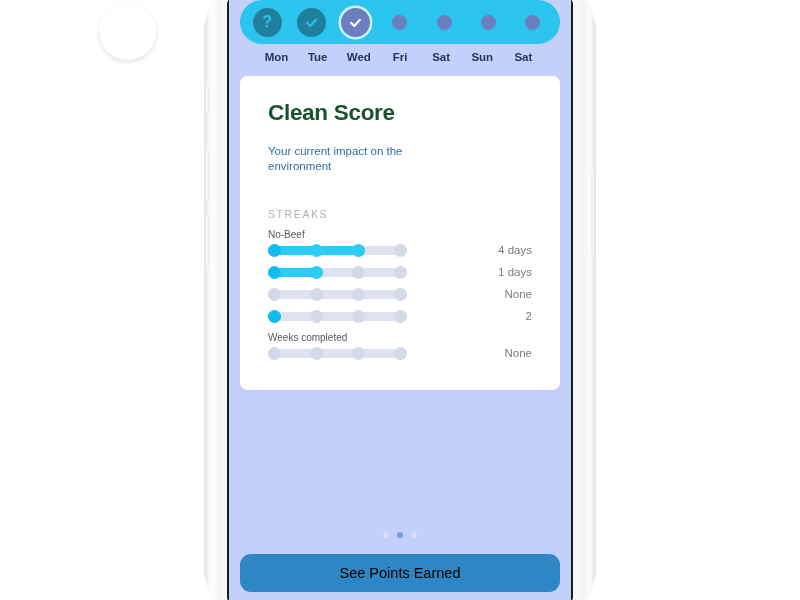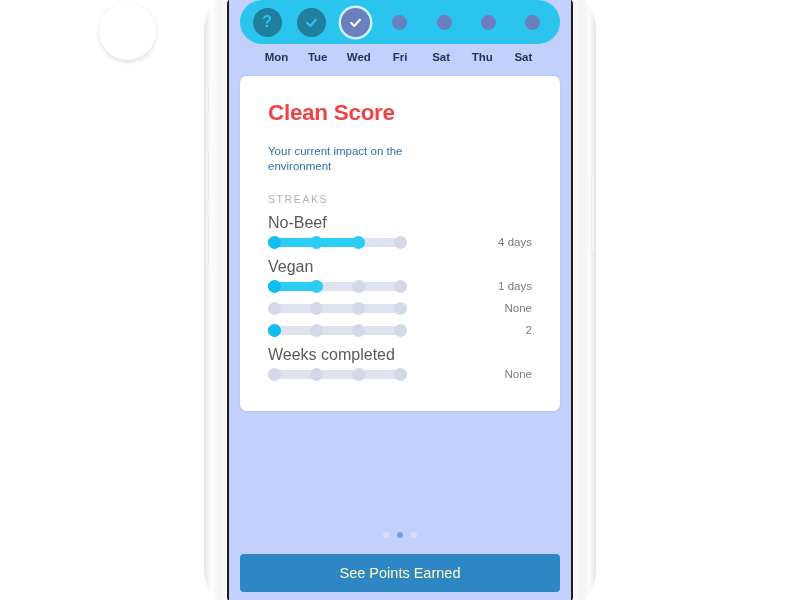--- a/index.html
+++ b/index.html
@@ -127,41 +127,41 @@
   .card {
     margin: 13px 11px 0 11px;
     background: #ffffff;
     border-radius: 7px;
     padding: 24px 28px 30px 28px;
     box-shadow: 0 1px 3px rgba(0,0,0,0.05);
   }
   .card-title {
     font-size: 22.5px;
     font-weight: bold;
-    color: #ef4444;
+    color: #14532d;
     letter-spacing: -0.3px;
   }
   .card-sub {
     font-size: 11.5px;
     color: #2f6fa8;
     line-height: 1.33;
     margin-top: 18px;
     max-width: 150px;
   }
   .streaks-label {
     font-size: 10.5px;
     color: #b0b0b0;
     letter-spacing: 1.6px;
-    margin-top: 18px;
+    margin-top: 33px;
   }
 
   
   .streak-row { margin-top: 9px; }
   .streak-name {
-    font-size: 16px;
+    font-size: 10px;
     color: #5a5a5a;
     margin-bottom: 4px;
   }
   .streak-line {
     display: flex;
     align-items: center;
   }
   .bar-wrap {
     position: relative;
     width: 139px;
@@ -215,23 +215,23 @@
   .dot {
     width: 6px; height: 6px;
     border-radius: 50%;
     background: #d8def0;
   }
   .dot.active { background: #6fa4d6; }
   .cta {
     display: block;
     width: 100%;
     background: #2e87c4;
-    color: #fef9c3;
+    color: #000000;
     border: none;
-    border-radius: 4px;
+    border-radius: 11px;
     height: 38px;
     font-size: 14.5px;
     font-family: "Liberation Sans", sans-serif;
     cursor: pointer;
   }
 </style>
 </head>
 <body>
 
 <div class="home-circle"></div>
@@ -277,21 +277,21 @@
             <div class="day-slot">
               <div class="daydot"></div>
             </div>
           </div>
         <div class="day-labels" id="day-labels">
             <span>Mon</span>
             <span>Tue</span>
             <span>Wed</span>
             <span>Fri</span>
             <span>Sat</span>
-            <span>Thu</span>
+            <span>Sun</span>
             <span>Sat</span>
           </div>
       </div>
 
       <div class="card">
         <div class="card-title">Clean Score</div>
         <div class="card-sub">Your current impact on the environment</div>
         <div class="streaks-label">STREAKS</div>
         <div id="streaks-list">
             <div class="streak-row">
@@ -302,21 +302,20 @@
                   <div class="bar-fill" style="width: 97px;"></div>
                   <div class="node node on head" style="left: 0px;"></div>
                   <div class="node on" style="left: 42px;"></div>
                   <div class="node on" style="left: 84px;"></div>
                   <div class="node" style="left: 126px;"></div>
                 </div>
                 <div class="streak-val">4 days</div>
               </div>
             </div>
             <div class="streak-row">
-              <div class="streak-name">Vegan</div>
               <div class="streak-line">
                 <div class="bar-wrap">
                   <div class="bar-track"></div>
                   <div class="bar-fill" style="width: 55px;"></div>
                   <div class="node node on head" style="left: 0px;"></div>
                   <div class="node on" style="left: 42px;"></div>
                   <div class="node" style="left: 84px;"></div>
                   <div class="node" style="left: 126px;"></div>
                 </div>
                 <div class="streak-val">1 days</div>

